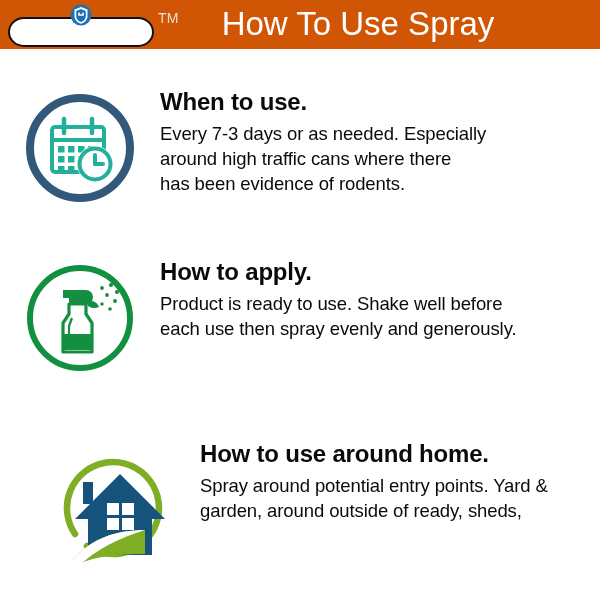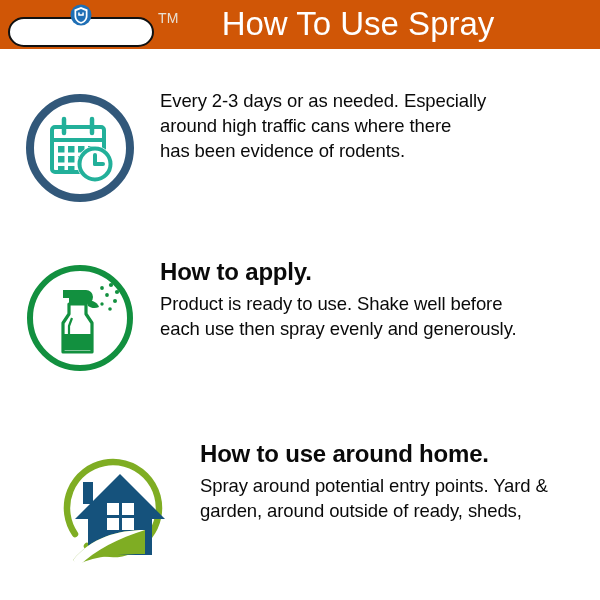--- a/index.html
+++ b/index.html
@@ -188,22 +188,23 @@
         <circle cx="73" cy="74" r="18" fill="#ffffff"></circle>
         <circle cx="73" cy="74" r="15.5" fill="none" stroke="#22b09a" stroke-width="4"></circle>
         <g stroke="#22b09a" stroke-width="4" stroke-linecap="round">
           <line x1="73" y1="65" x2="73" y2="74"></line>
           <line x1="73" y1="74" x2="81" y2="74"></line>
         </g>
       </svg>
     </span>
   </div>
   <div class="text-col">
+    <h2 class="sec-title">When to use.</h2>
     <p class="sec-body">
-      <span>Every 2-3 days or as needed. Especially</span>
+      <span>Every 7-3 days or as needed. Especially</span>
       <span>around high traffic cans where there</span>
       <span>has been evidence of rodents.</span>
     </p>
   </div>
 </div>
 
 <div class="section" id="section-1">
   <div class="icon-col">
     <span>
       <svg width="116" height="116" viewBox="0 0 116 116">

